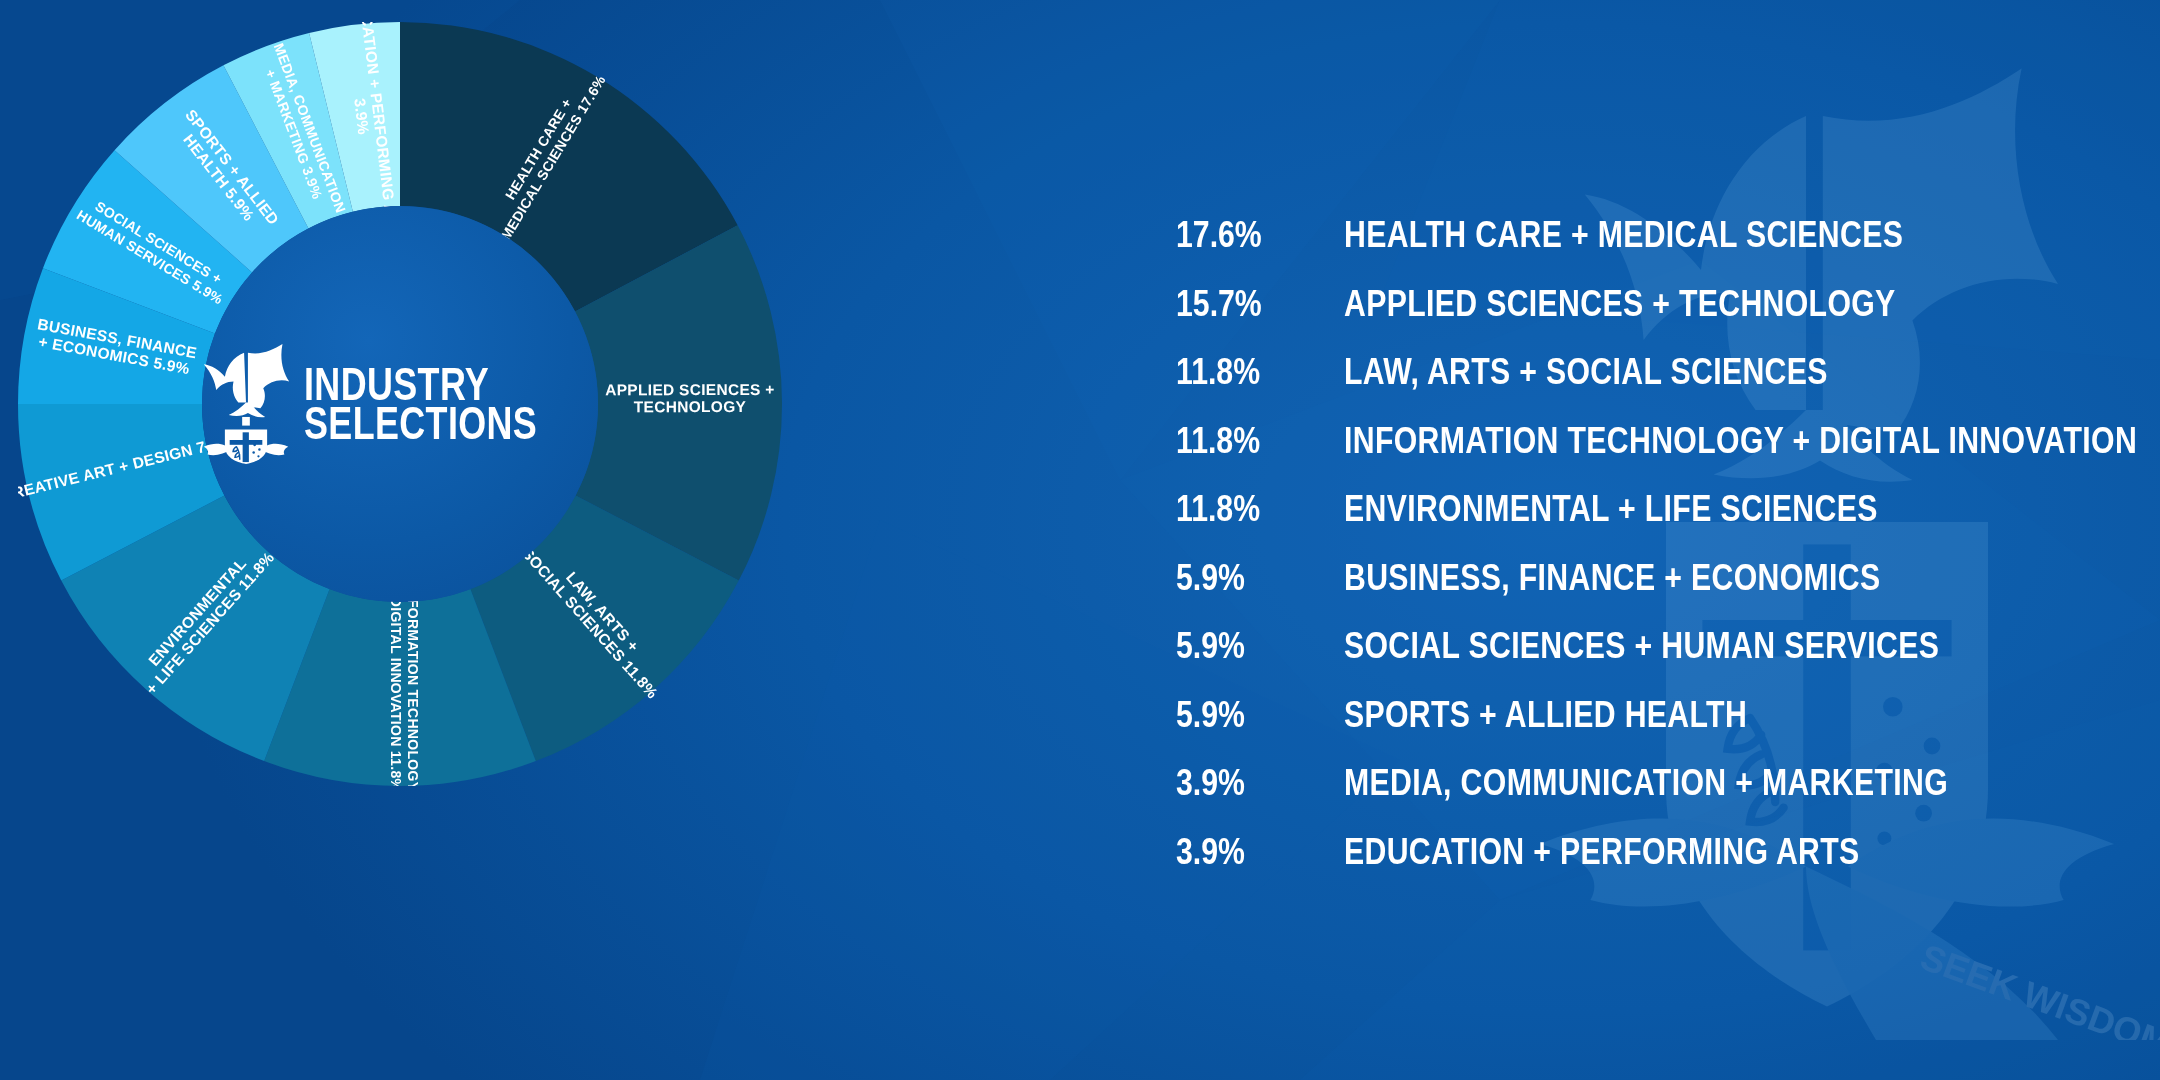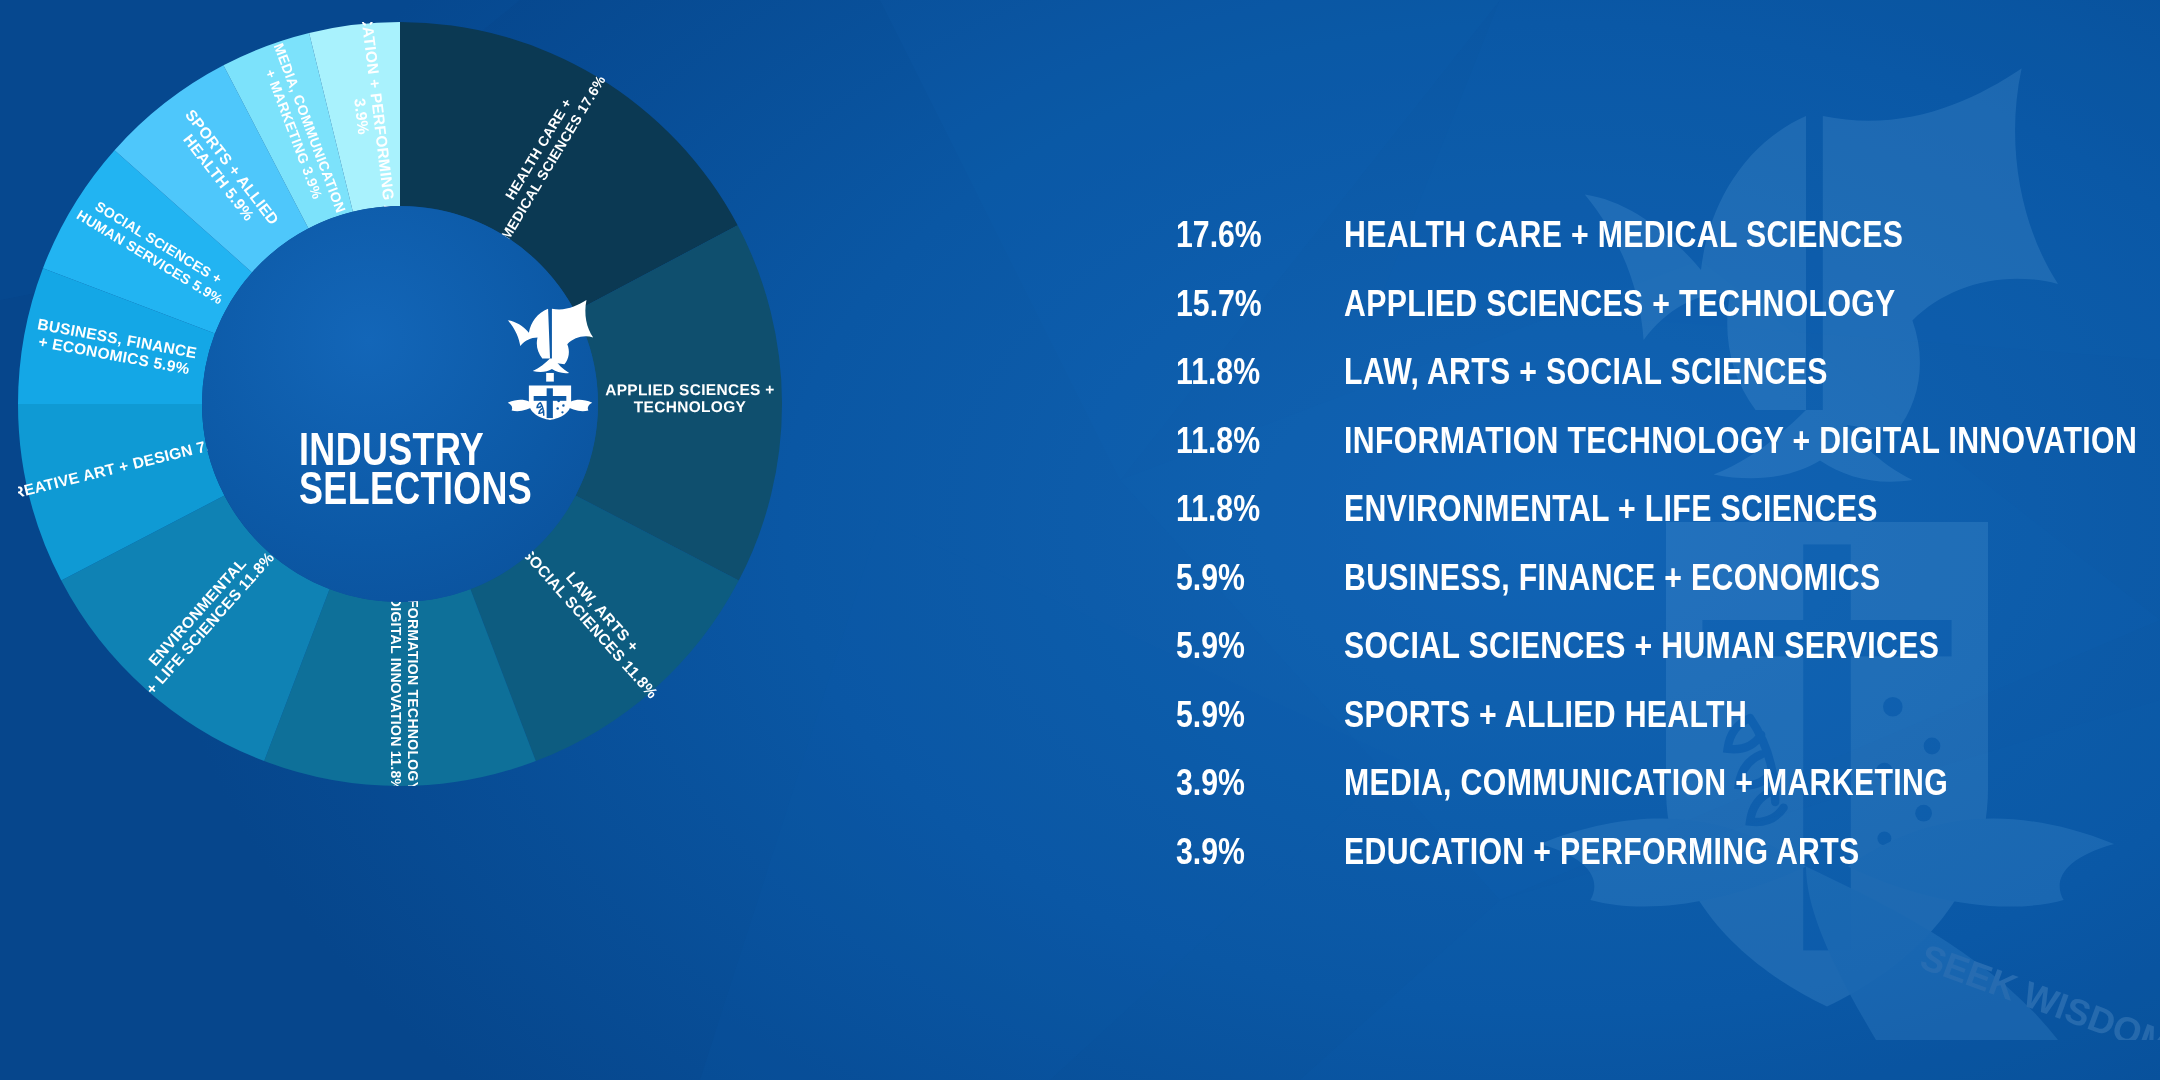--- a/index.html
+++ b/index.html
@@ -17,21 +17,21 @@
   
   #watermark{position:absolute;right:-40px;top:60px;width:760px;height:980px;
              opacity:.16;pointer-events:none;}
   
   #chart-area{position:absolute;left:0;top:0;width:820px;height:1080px;}
   #donut{position:absolute;left:18px;top:22px;width:764px;height:764px;}
   #donut-hub{position:absolute;left:202px;top:206px;width:396px;height:396px;
              border-radius:50%;
              background:radial-gradient(circle at 42% 34%, #1366b8 0%, #0c59a6 58%, #0a4f99 100%);}
   #logo{position:absolute;left:202px;top:206px;width:396px;height:396px;
-        display:flex;align-items:flex-end;justify-content:center;gap:10px;flex-direction:column;}
+        display:flex;align-items:center;justify-content:center;gap:10px;}
   #crest{width:96px;height:120px;flex:none;}
   #wordmark{display:flex;flex-direction:column;line-height:.84;}
   #wordmark span{
       color:#fff;font-weight:700;letter-spacing:.5px;
       font-family:"Liberation Sans",sans-serif;
       font-size:46px;transform:scaleX(.78);transform-origin:left center;
       white-space:nowrap;
   }
   
   #legend{position:absolute;left:1176px;top:172px;width:960px;margin-top:42px;}

